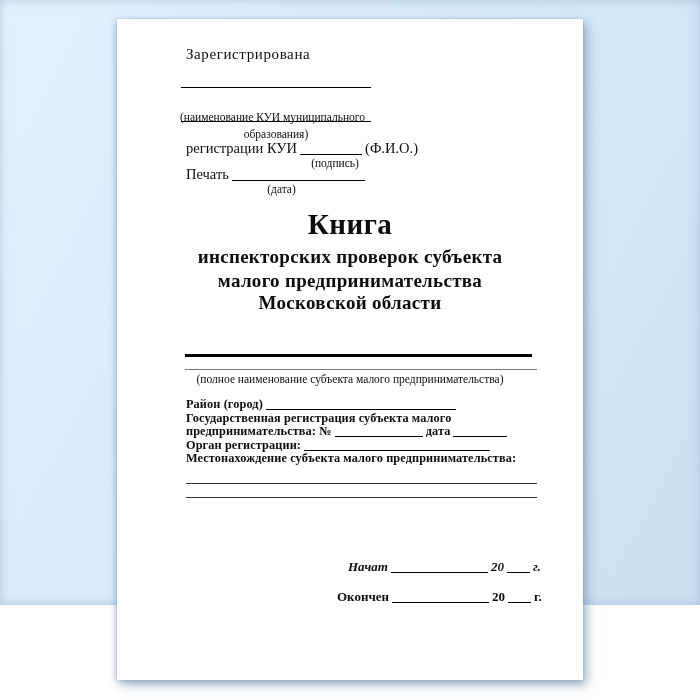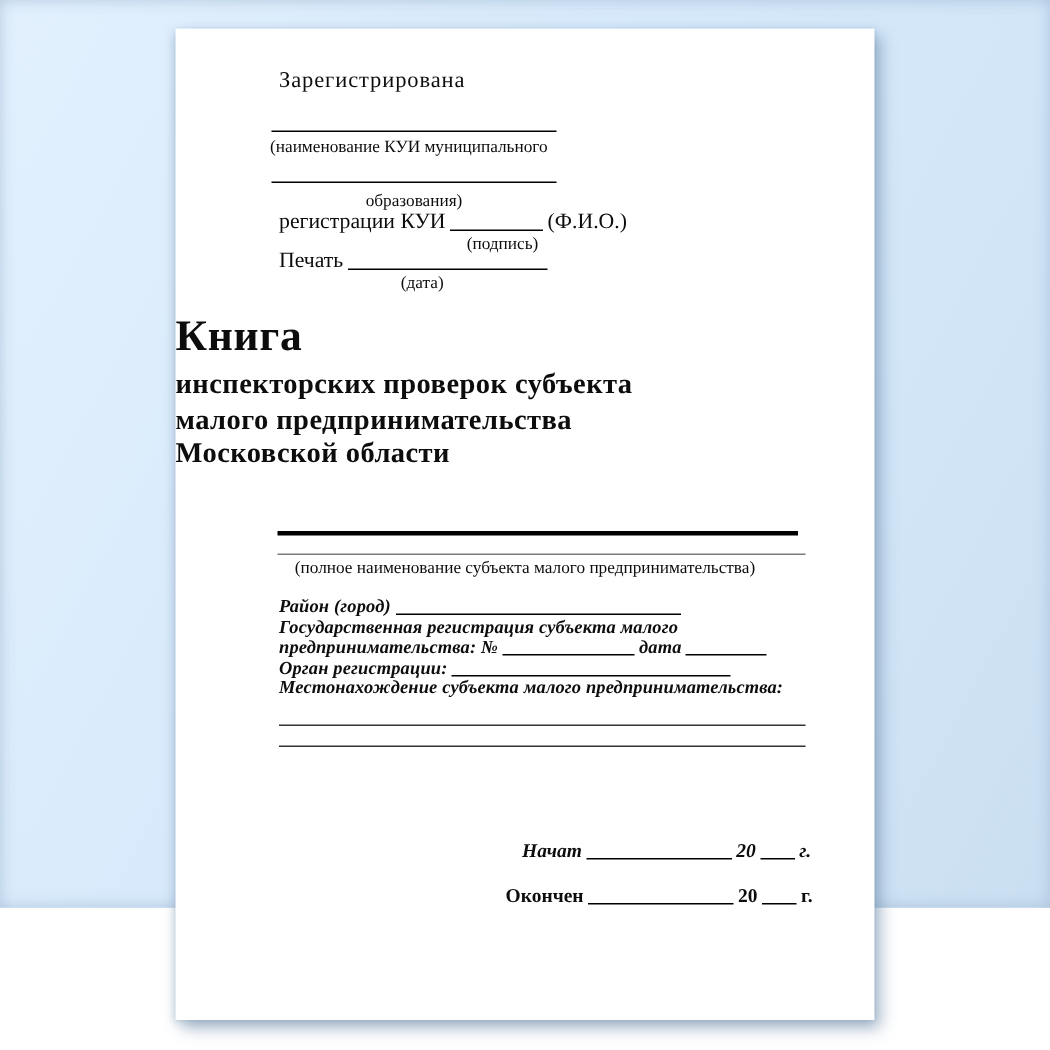--- a/index.html
+++ b/index.html
@@ -20,40 +20,40 @@
                4px 5px 10px rgba(96,128,160,.55),
                0 0 2px rgba(120,150,180,.4);
   }
   .abs{position:absolute;white-space:nowrap;}
   
   .u{display:inline-block;border-bottom:1px solid #000;height:1px;vertical-align:-2px;margin:0 3px;}
   .fill-line{position:absolute;border-bottom:1px solid #000;height:0;}
   .small{font-size:11.5px;}
   .reg{font-size:15px;letter-spacing:.6px;}
   .mid{font-size:14.5px;}
-  .fields{font-size:12.3px;font-weight:bold;line-height:13.5px;letter-spacing:.1px;font-style:italic;}
-  .titleblock{left:0;right:0;font-weight:bold;}
+  .fields{font-size:12.3px;font-weight:bold;line-height:13.5px;letter-spacing:.1px;}
+  .titleblock{left:0;right:0;text-align:center;font-weight:bold;}
   .t1{font-size:29px;line-height:32px;letter-spacing:.5px;}
   .t2{font-size:19px;line-height:24px;letter-spacing:.3px;}
   .caption{text-align:center;}
   .botline{font-size:13px;font-weight:bold;}
   .thick{position:absolute;background:#000;}
   .thin{position:absolute;border-top:1px solid #7a7a7a;height:0;}
   .addr{position:absolute;border-top:1.2px solid #333;height:0;}
 </style>
 </head>
 <body>
 
 <div class="stage">
   <div class="paper">
 
     <div class="abs reg" style="left:69px;top:27px;">Зарегистрирована</div>
 
     <div class="fill-line" style="left:64px;top:68px;width:190px;"></div>
-    <div class="abs small" style="left:63px;top:73px;">(наименование КУИ муниципального</div>
+    <div class="abs small" style="left:63px;top:92px;">(наименование КУИ муниципального</div>
 
     <div class="fill-line" style="left:64px;top:102px;width:190px;"></div>
     <div class="abs small caption" style="left:64px;top:109px;width:190px;">образования)</div>
 
     <div class="abs mid" style="left:69px;top:121px;">
       <span>регистрации КУИ</span><span class="u" style="width:62px;"></span><span>(Ф.И.О.)</span>
     </div>
     <div class="abs small caption" style="left:165px;top:138px;width:106px;">(подпись)</div>
 
     <div class="abs mid" style="left:69px;top:147px;">

